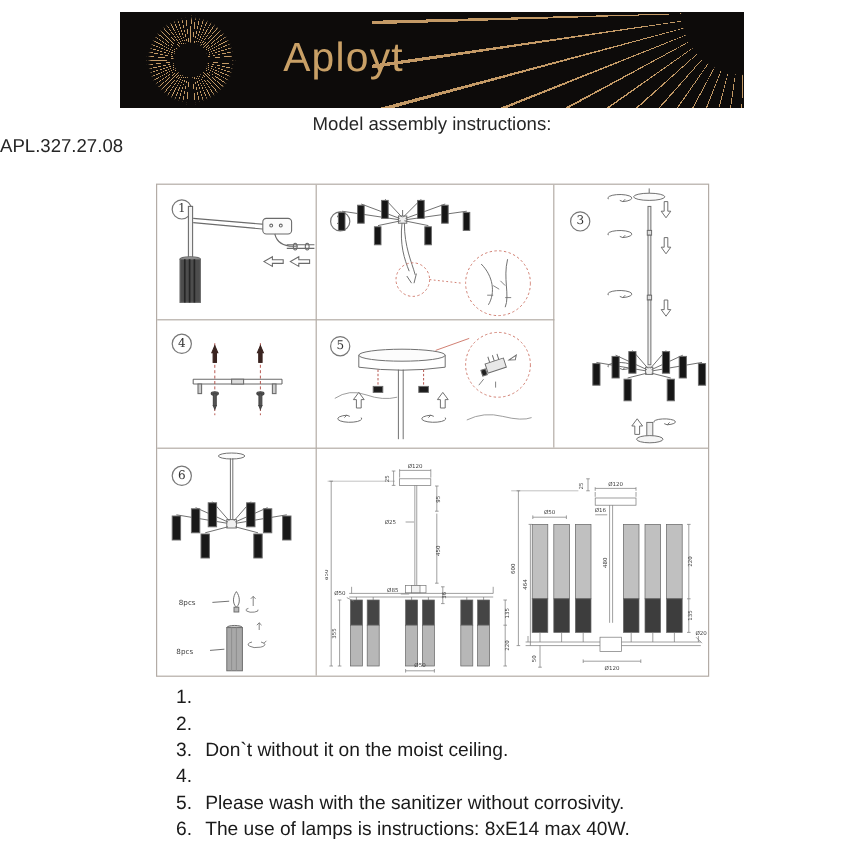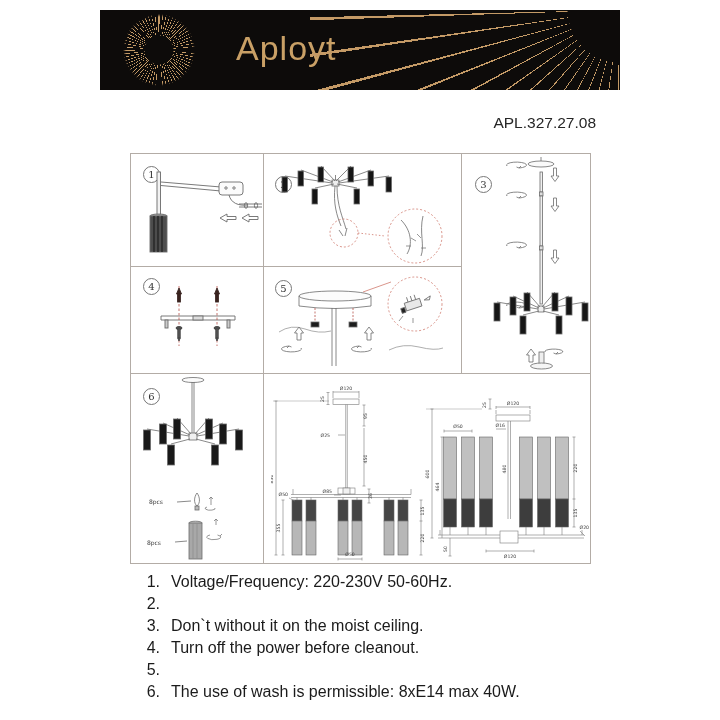--- a/index.html
+++ b/index.html
@@ -14,21 +14,21 @@
             background:radial-gradient(circle at 50% 50%,#0d0b0a 0 14px,rgba(13,11,10,0) 15px 33px,#0d0b0a 36px);}
   .brand{position:absolute;left:136px;top:19px;font-size:34px;font-weight:400;
          letter-spacing:1px;color:#c9a066;}
   .fan{position:absolute;right:0;top:0;width:310px;height:80px;
        background:
          radial-gradient(circle at 100% 0%, #0d0b0a 0 52px, rgba(13,11,10,0) 53px),
          repeating-conic-gradient(from 181deg at 100% 0%, #c49a66 0 0.55deg, rgba(0,0,0,0) 0.55deg 6.7deg);}
   
   .title1{position:absolute;left:0;top:95px;width:720px;text-align:center;
           font-size:15.5px;color:#262626;}
-  .title2{position:absolute;left:0;top:114px;width:596px;text-align:right;
+  .title2{position:absolute;left:0;top:114px;width:596px;text-align:left;
           font-size:15.5px;color:#262626;}
   
   .grid{position:absolute;left:130px;top:153px;width:459px;height:409px;
         border:1px solid #b3aca6;}
   .gline{position:absolute;background:#b3aca6;}
   .gv1{left:132px;top:0;width:1px;height:409px;}
   .gv2{left:330px;top:0;width:1px;height:219px;}
   .gh1{left:0;top:112px;width:331px;height:1px;}
   .gh2{left:0;top:219px;width:459px;height:1px;}
   .badge{position:absolute;width:15px;height:15px;border:1px solid #777;border-radius:50%;
@@ -46,20 +46,21 @@
 
 <div class="page">
 
   <div class="banner">
     <div class="sunburst"></div>
     <div class="sunburst-mask"></div>
     <div class="brand">Aployt</div>
     <div class="fan"></div>
   </div>
 
+  <div class="title1">Model assembly instructions:</div>
   <div class="title2">APL.327.27.08</div>
 
   <div class="grid">
     <div class="gline gv1"></div>
     <div class="gline gv2"></div>
     <div class="gline gh1"></div>
     <div class="gline gh2"></div>
 
     <div class="badge" style="left:12px;top:12px;">
         <span>1</span>
@@ -348,35 +349,34 @@
         <text x="165" y="150" text-anchor="end">Ø20</text>
         <text x="23" y="170" text-anchor="middle" transform="rotate(-90 23 170)">50</text>
         <text x="86" y="179" text-anchor="middle">Ø120</text>
       </g>
     </svg>
   </div>
 
   <div class="instructions">
     <div class="irow">
       <span class="inum">1.</span>
-      <span>Voltage/Frequency: 220-230V 50-60Hz.</span>
     </div>
     <div class="irow">
       <span class="inum">2.</span>
     </div>
     <div class="irow">
       <span class="inum">3.</span>
       <span>Don`t without it on the moist ceiling.</span>
     </div>
     <div class="irow">
       <span class="inum">4.</span>
-      <span>Turn off the power before cleanout.</span>
     </div>
     <div class="irow">
       <span class="inum">5.</span>
+      <span>Please wash with the sanitizer without corrosivity.</span>
     </div>
     <div class="irow">
       <span class="inum">6.</span>
-      <span>The use of wash is permissible: 8xE14 max 40W.</span>
+      <span>The use of lamps is instructions: 8xE14 max 40W.</span>
     </div>
   </div>
 
 </div>
 
 </body></html>

